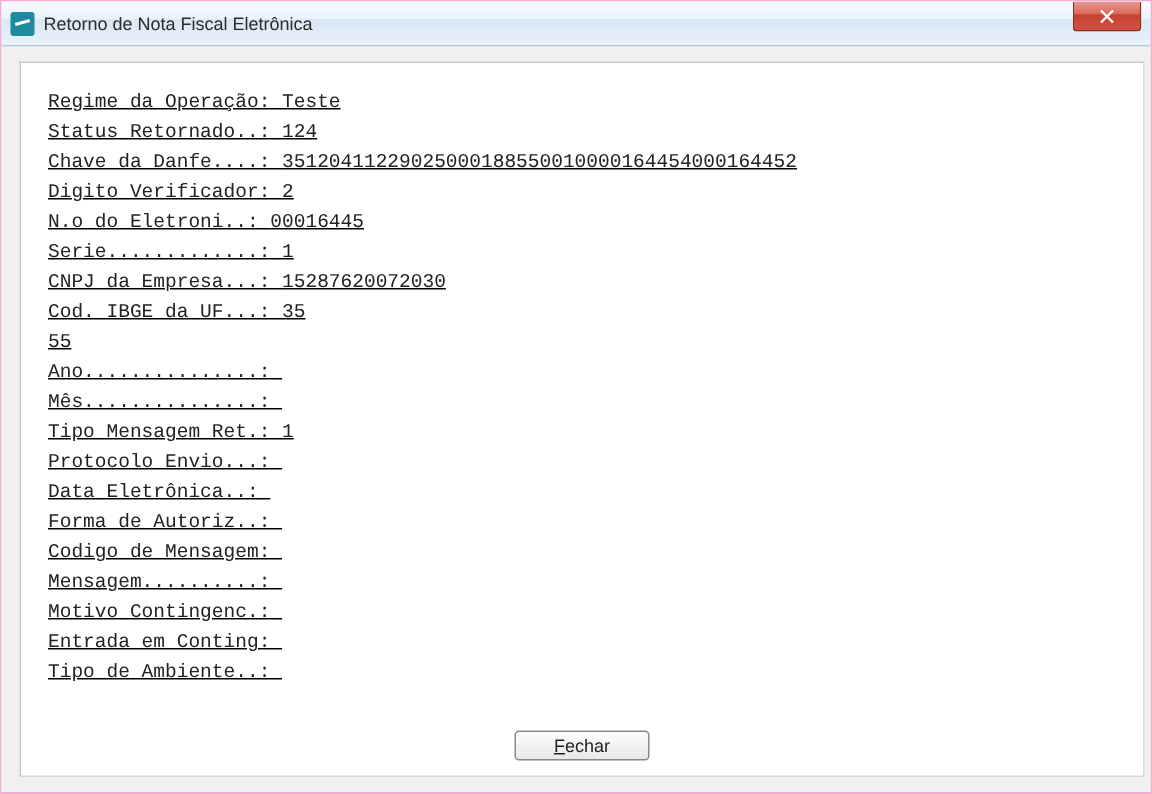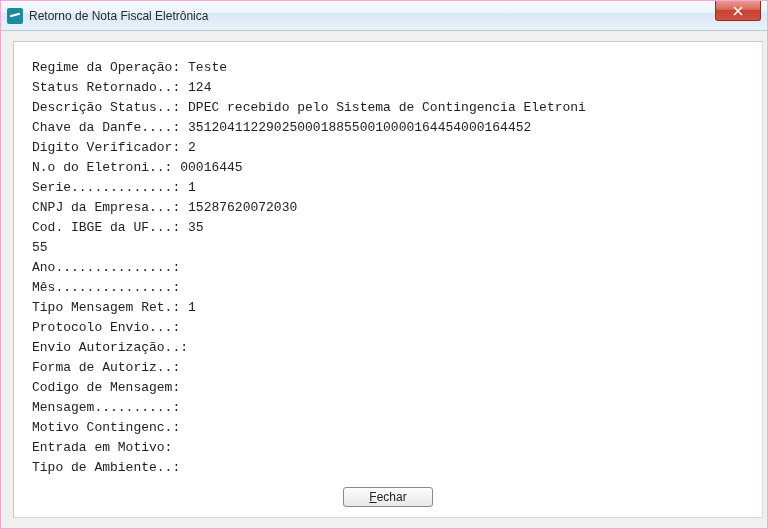--- a/index.html
+++ b/index.html
@@ -78,20 +78,21 @@
     .close-btn svg {
       width: 10px;
       height: 10px;
     }
     .client {
       flex: 1;
       padding: 10px 4px 10px 12px;
       background: #f0f0f0;
       display: flex;
       flex-direction: column;
+      text-decoration: underline;
     }
     .panel {
       flex: 1;
       background: #fff;
       border: 1px solid #d8d8d8;
       border-top-color: #c8c8c8;
       border-left-color: #c8c8c8;
       padding: 16px 18px 10px 18px;
       position: relative;
     }
@@ -149,24 +150,20 @@
       <div id="fields">
           <div class="field-row">
             <span class="field-label">Regime da Operação: </span>
             <span class="field-value">Teste</span>
           </div>
           <div class="field-row">
             <span class="field-label">Status Retornado..: </span>
             <span class="field-value">124</span>
           </div>
           <div class="field-row">
-            <span class="field-label">Descrição Status..: </span>
-            <span class="field-value">DPEC recebido pelo Sistema de Contingencia Eletroni</span>
-          </div>
-          <div class="field-row">
             <span class="field-label">Chave da Danfe....: </span>
             <span class="field-value">35120411229025000188550010000164454000164452</span>
           </div>
           <div class="field-row">
             <span class="field-label">Digito Verificador: </span>
             <span class="field-value">2</span>
           </div>
           <div class="field-row">
             <span class="field-label">N.o do Eletroni..: </span>
             <span class="field-value">00016445</span>
@@ -196,41 +193,41 @@
           </div>
           <div class="field-row">
             <span class="field-label">Tipo Mensagem Ret.: </span>
             <span class="field-value">1</span>
           </div>
           <div class="field-row">
             <span class="field-label">Protocolo Envio...: </span>
             <span class="field-value"></span>
           </div>
           <div class="field-row">
-            <span class="field-label">Envio Autorização..: </span>
+            <span class="field-label">Data Eletrônica..: </span>
             <span class="field-value"></span>
           </div>
           <div class="field-row">
             <span class="field-label">Forma de Autoriz..: </span>
             <span class="field-value"></span>
           </div>
           <div class="field-row">
             <span class="field-label">Codigo de Mensagem: </span>
             <span class="field-value"></span>
           </div>
           <div class="field-row">
             <span class="field-label">Mensagem..........: </span>
             <span class="field-value"></span>
           </div>
           <div class="field-row">
             <span class="field-label">Motivo Contingenc.: </span>
             <span class="field-value"></span>
           </div>
           <div class="field-row">
-            <span class="field-label">Entrada em Motivo: </span>
+            <span class="field-label">Entrada em Conting: </span>
             <span class="field-value"></span>
           </div>
           <div class="field-row">
             <span class="field-label">Tipo de Ambiente..: </span>
             <span class="field-value"></span>
           </div>
         </div>
       <div class="btn-row">
         <button class="btn"><span id="close-btn-content"><span class="accel">F</span>echar</span></button>
       </div>

